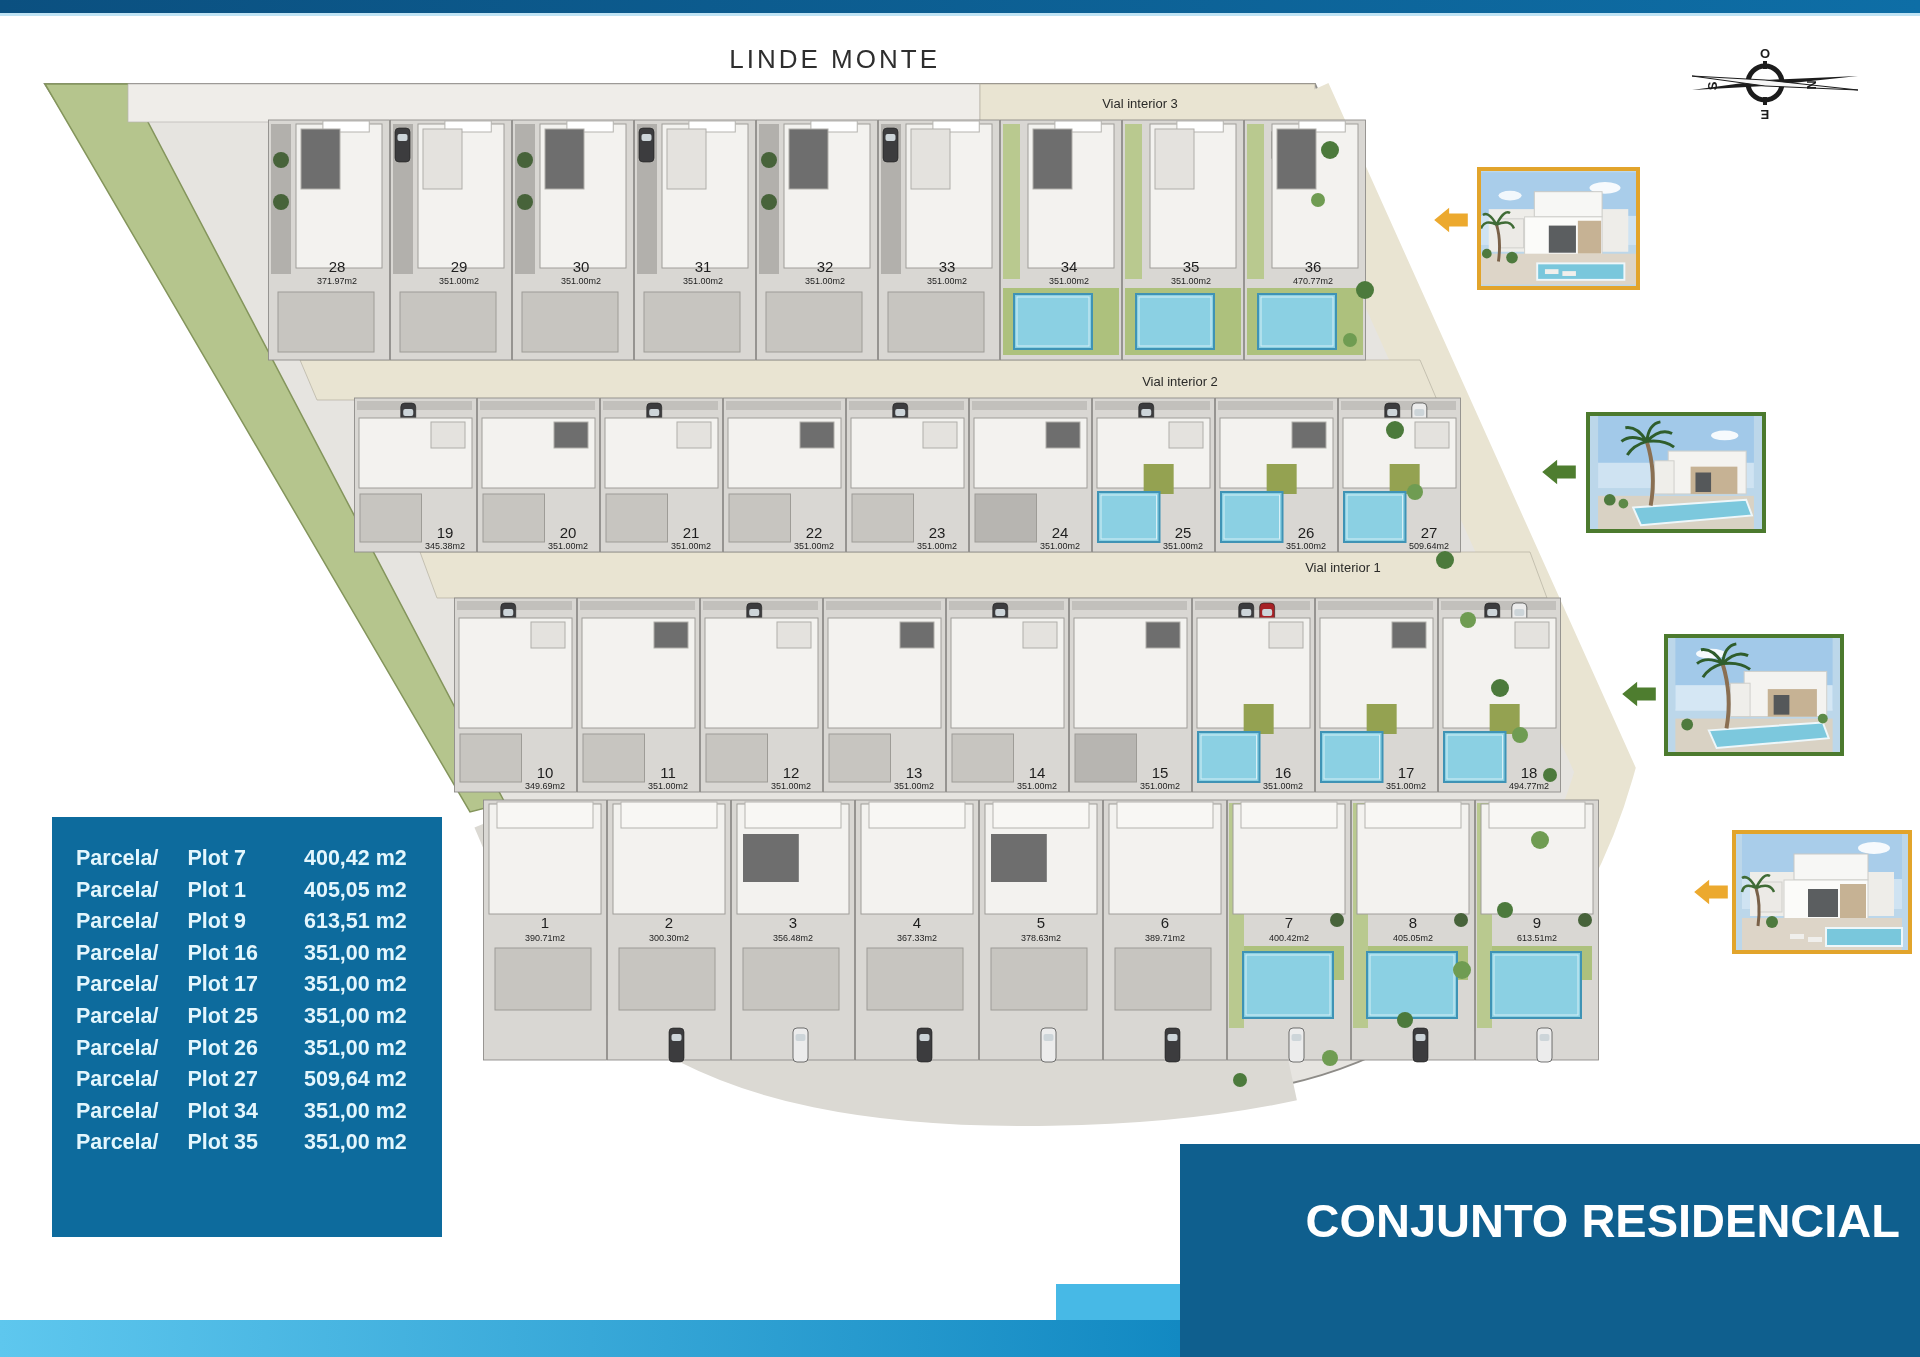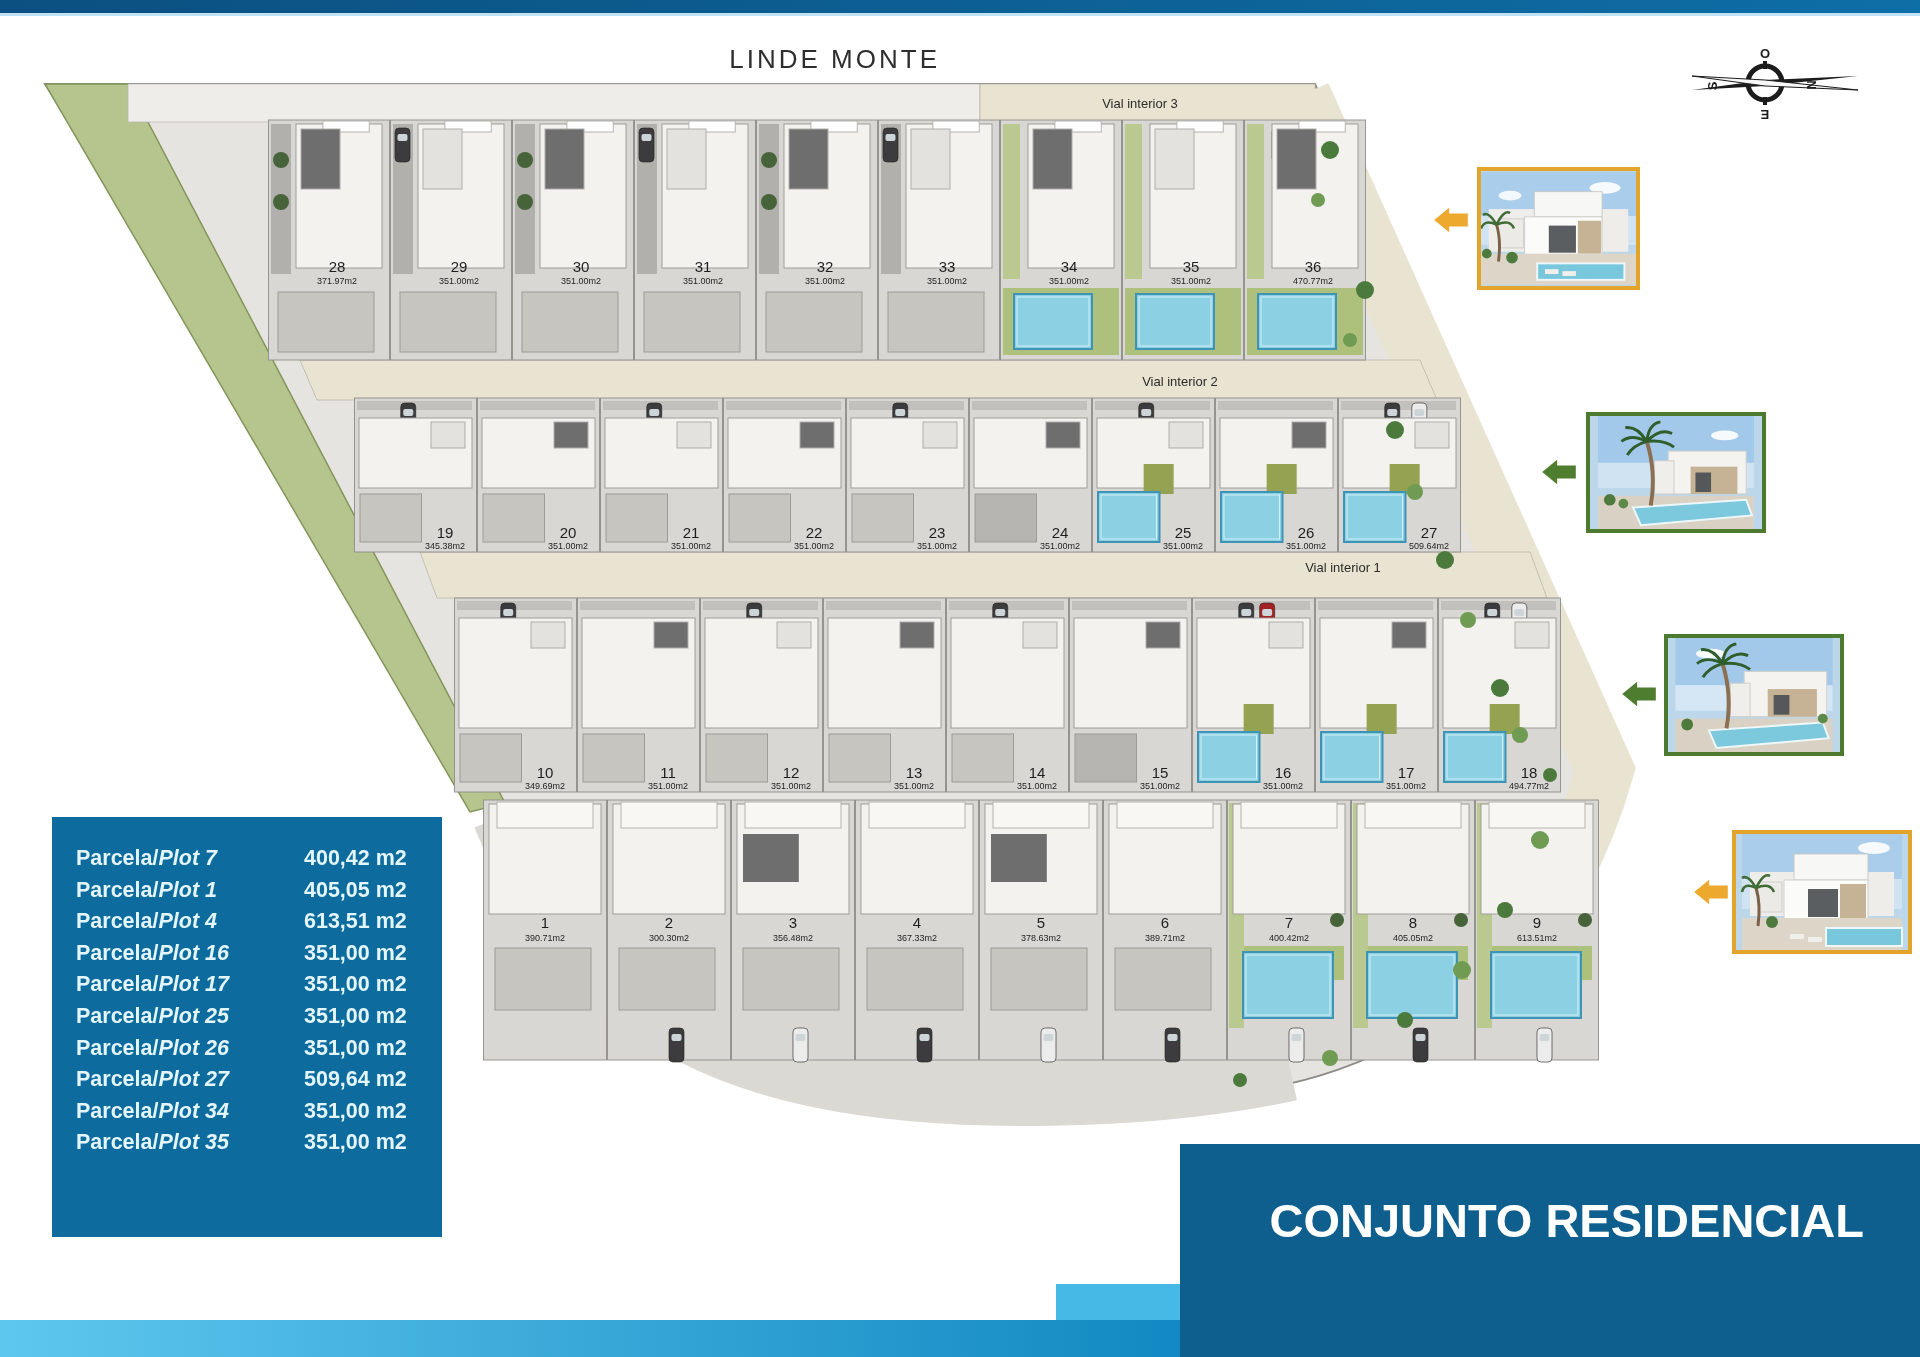--- a/index.html
+++ b/index.html
@@ -16,25 +16,25 @@
   
   #plan-svg{left:0;top:0;}
   
   #linde-monte{left:640px;top:44px;width:300px;text-align:right;
       font-size:26px;letter-spacing:3px;color:#2e2e2e;}
   
   #legend{left:52px;top:817px;width:390px;height:420px;background:#0d6b9d;
           box-sizing:border-box;padding:26px 14px 0 24px;color:#e3f6fd;}
   .legend-row{display:flex;font-weight:bold;font-size:21.5px;line-height:31.6px;white-space:nowrap;}
   .legend-label{width:228px;}
-  .legend-label .plot-word{font-style:italic;}
+  .legend-label .plot-word{margin-left:29px;}
   .legend-area{text-align:left;}
   
   #title-block{left:1180px;top:1144px;width:740px;height:213px;background:#0f5f8e;
-      box-sizing:border-box;padding:50px 56px 0 0;text-align:right;color:#ffffff;}
+      box-sizing:border-box;padding:50px 20px 0 0;text-align:right;color:#ffffff;}
   #title-line1{font-size:47px;font-weight:bold;line-height:54px;letter-spacing:0px;}
   #title-line2{font-size:47px;font-weight:bold;font-style:italic;line-height:54px;}
   
   .photo{box-sizing:border-box;background:#bcd7ea;}
   .border-gold{border:4px solid #e2a42b;}
   .border-green{border:4px solid #4c7a2e;}
   .photo svg{display:block;}
   .arrow{width:38px;height:28px;}
 </style>
 </head>
@@ -524,21 +524,21 @@
   <div id="legend-rows">
       <div class="legend-row">
         <span class="legend-label"><span>Parcela/</span><span class="plot-word">Plot 7</span></span>
         <span class="legend-area">400,42 m2</span>
       </div>
       <div class="legend-row">
         <span class="legend-label"><span>Parcela/</span><span class="plot-word">Plot 1</span></span>
         <span class="legend-area">405,05 m2</span>
       </div>
       <div class="legend-row">
-        <span class="legend-label"><span>Parcela/</span><span class="plot-word">Plot 4</span></span>
+        <span class="legend-label"><span>Parcela/</span><span class="plot-word">Plot 9</span></span>
         <span class="legend-area">613,51 m2</span>
       </div>
       <div class="legend-row">
         <span class="legend-label"><span>Parcela/</span><span class="plot-word">Plot 16</span></span>
         <span class="legend-area">351,00 m2</span>
       </div>
       <div class="legend-row">
         <span class="legend-label"><span>Parcela/</span><span class="plot-word">Plot 17</span></span>
         <span class="legend-area">351,00 m2</span>
       </div>

